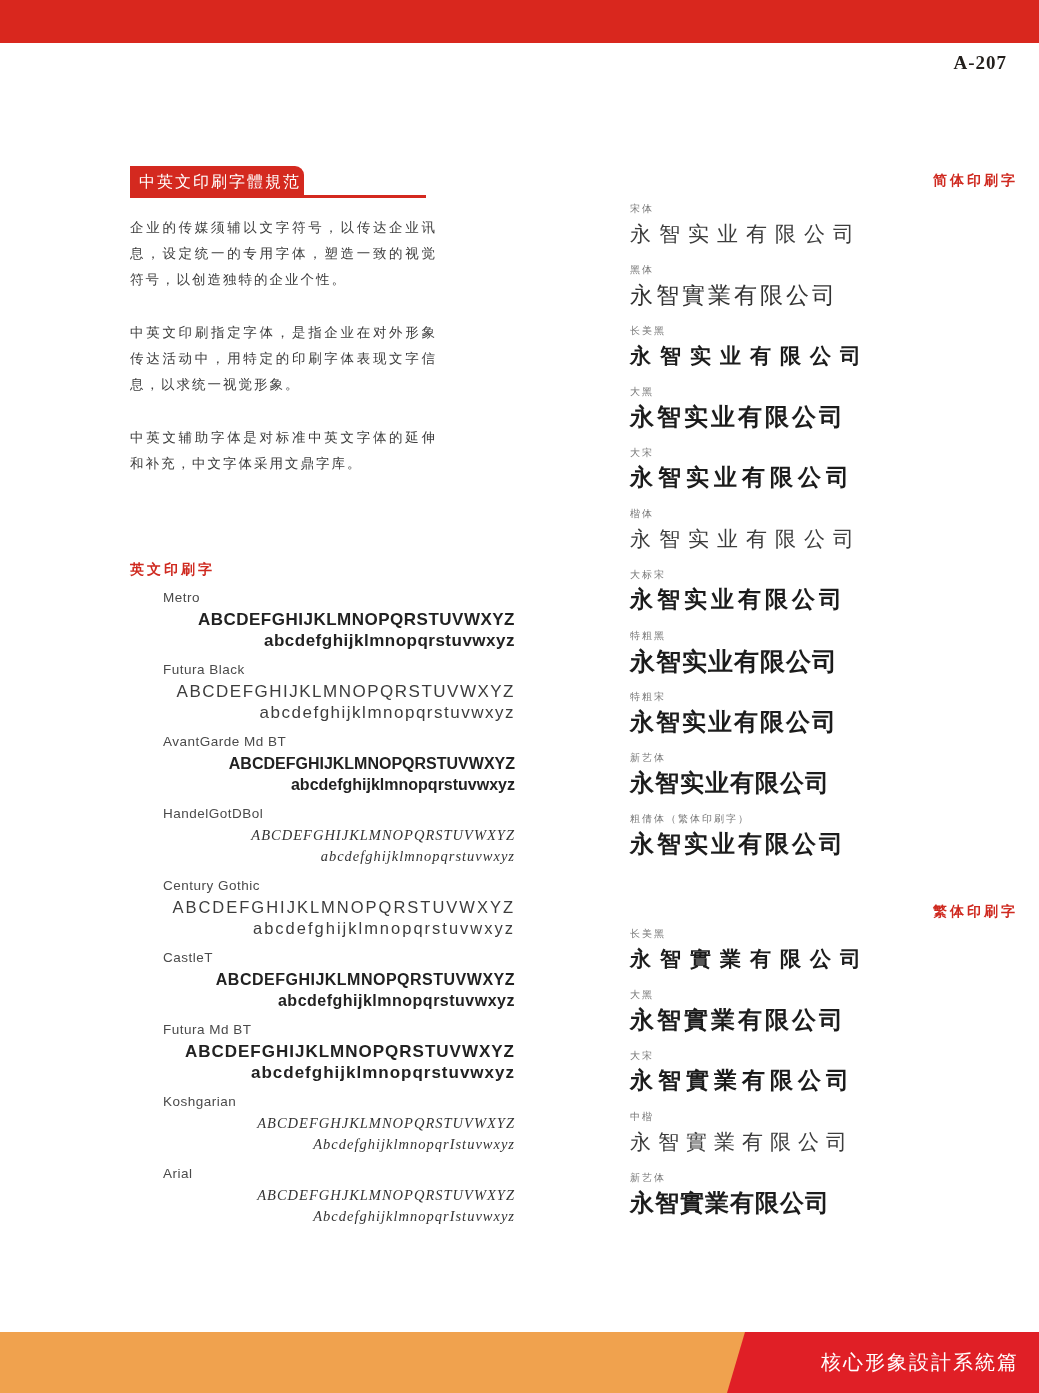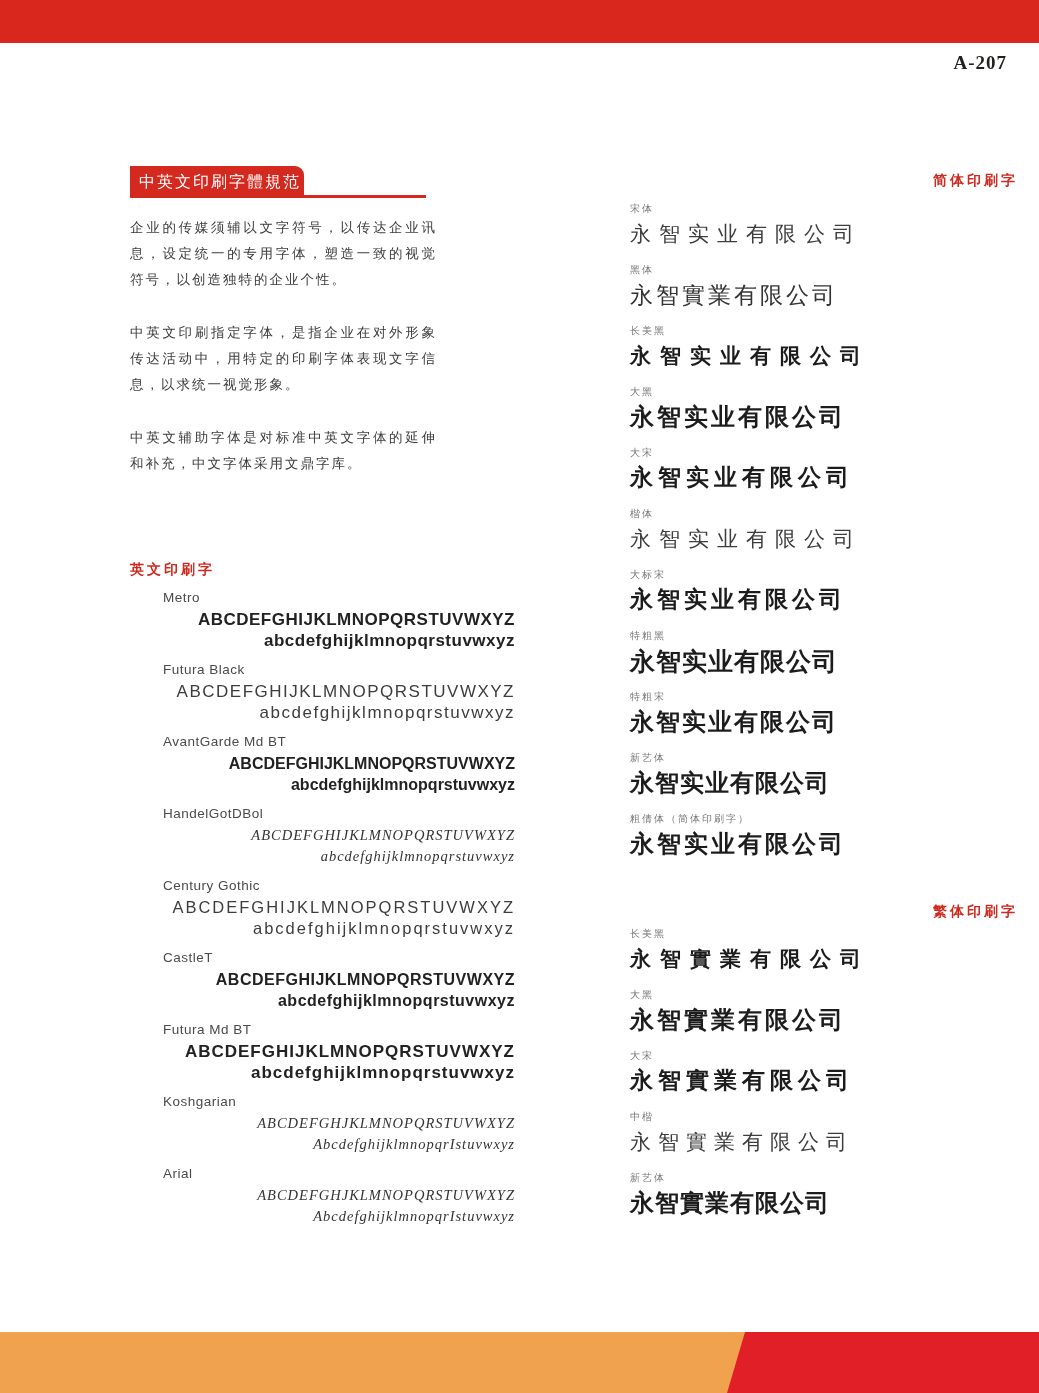--- a/index.html
+++ b/index.html
@@ -201,21 +201,21 @@
     </div>
     <div class="cn-item">
       <div class="cn-label">特粗宋</div>
       <span class="cn-sample s-tcs">永智实业有限公司</span>
     </div>
     <div class="cn-item">
       <div class="cn-label">新艺体</div>
       <span class="cn-sample s-xinyi">永智实业有限公司</span>
     </div>
     <div class="cn-item">
-      <div class="cn-label">粗倩体（简体印刷字）</div>
+      <div class="cn-label">粗倩体（繁体印刷字）</div>
       <span class="cn-sample s-cuqian">永智实业有限公司</span>
     </div>
   </div>
 
   <div class="cn-heading trad">繁体印刷字</div>
   <div class="cn-items">
     <div class="cn-item firsttrad">
       <div class="cn-label">长美黑</div>
       <span class="cn-sample s-cmh">永智實業有限公司</span>
     </div>
@@ -233,13 +233,14 @@
     </div>
     <div class="cn-item">
       <div class="cn-label">新艺体</div>
       <span class="cn-sample s-xinyi">永智實業有限公司</span>
     </div>
   </div>
 </div>
 
 <div class="footer">
   <div class="footer-tab"></div>
+  <div class="footer-label">核心形象設計系統篇</div>
 </div>
 
 </body></html>

